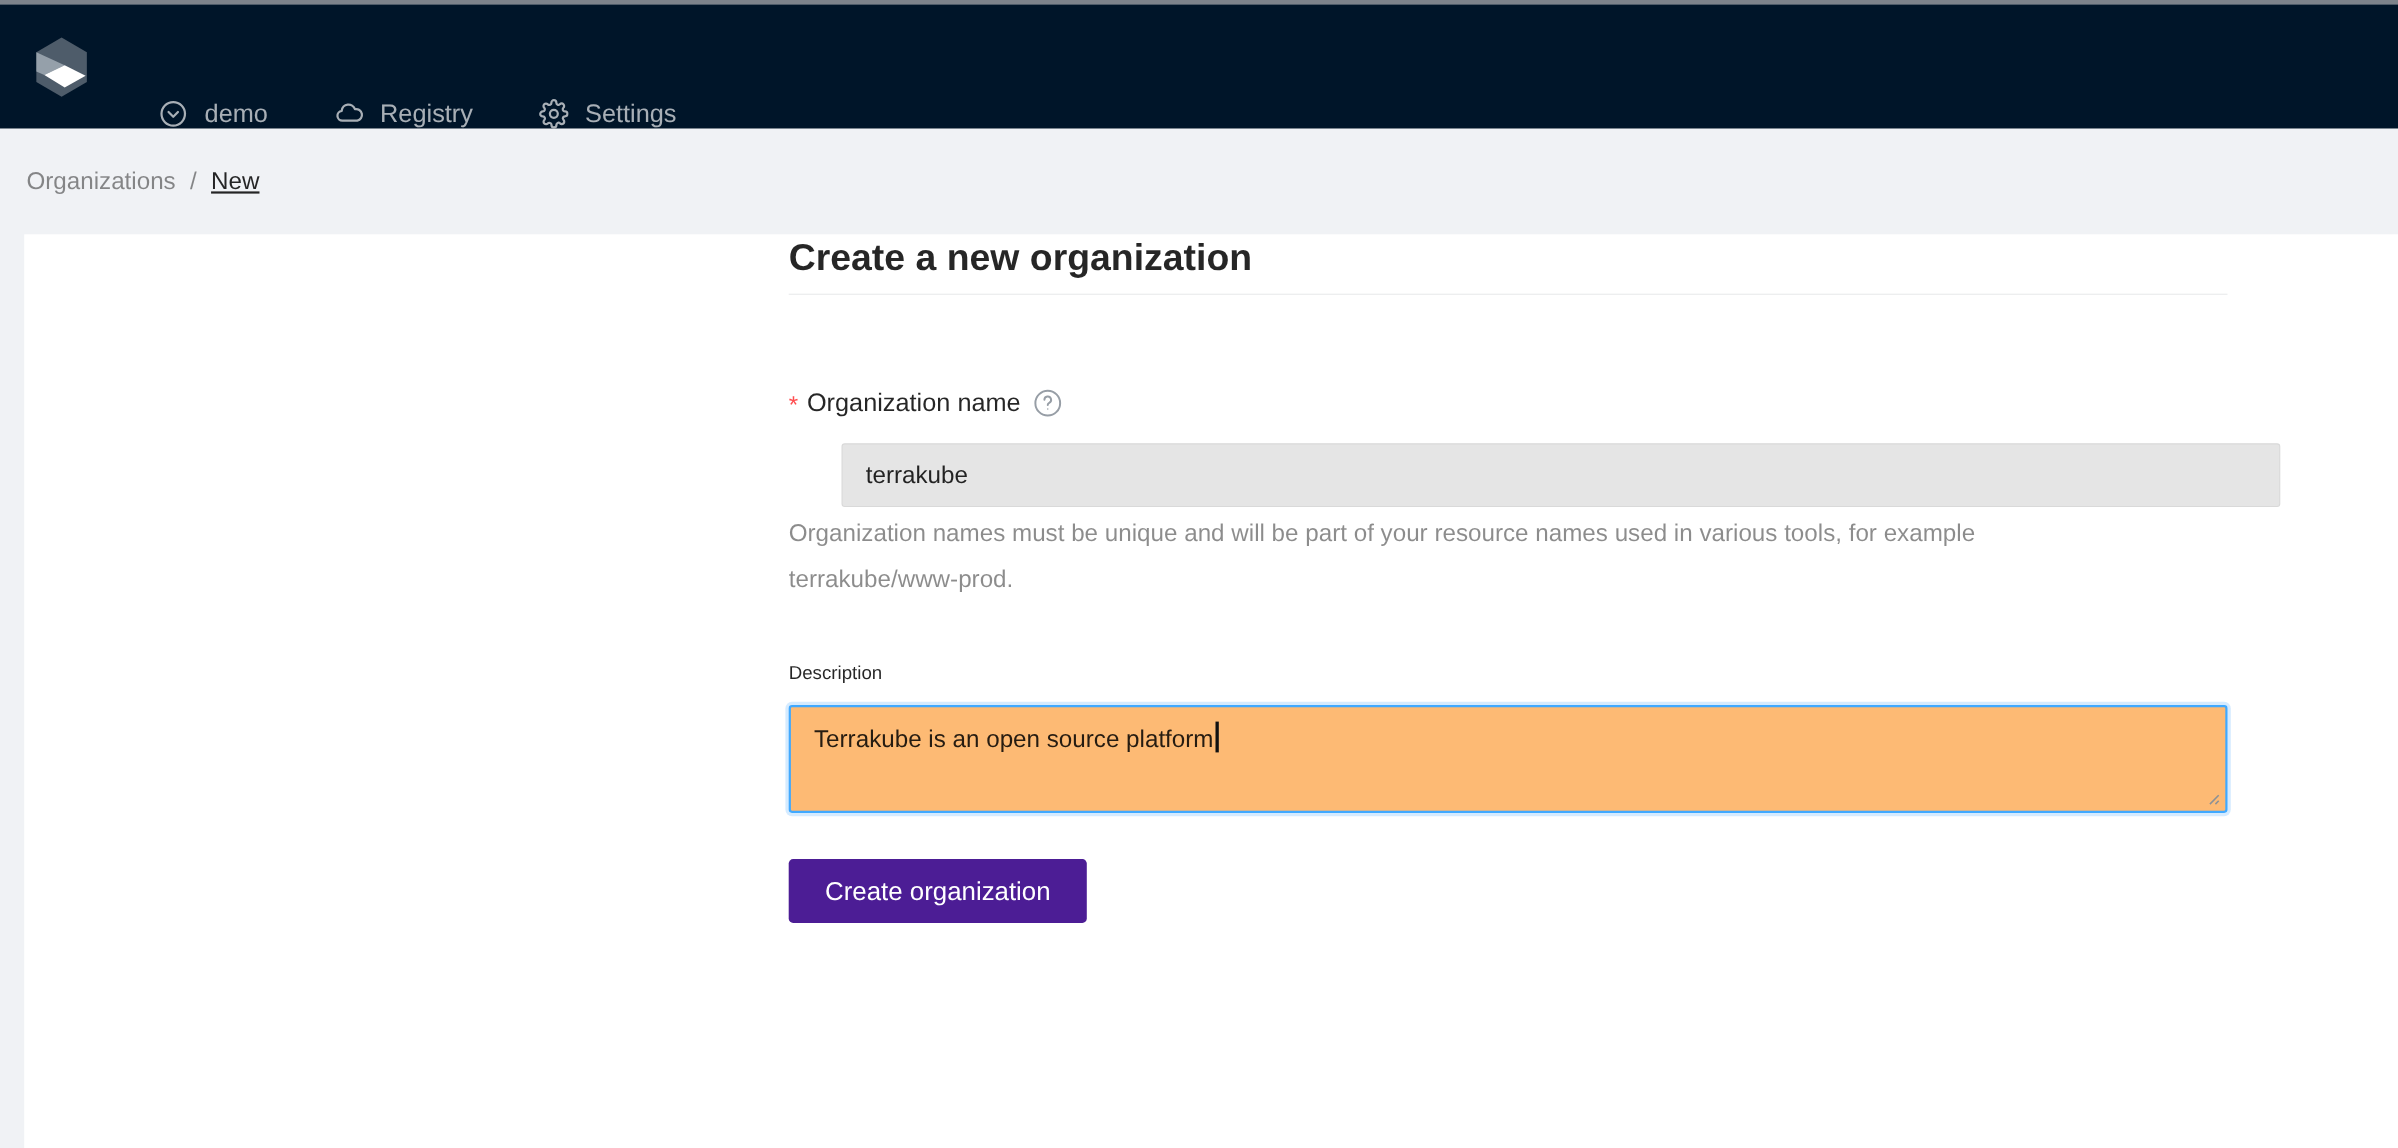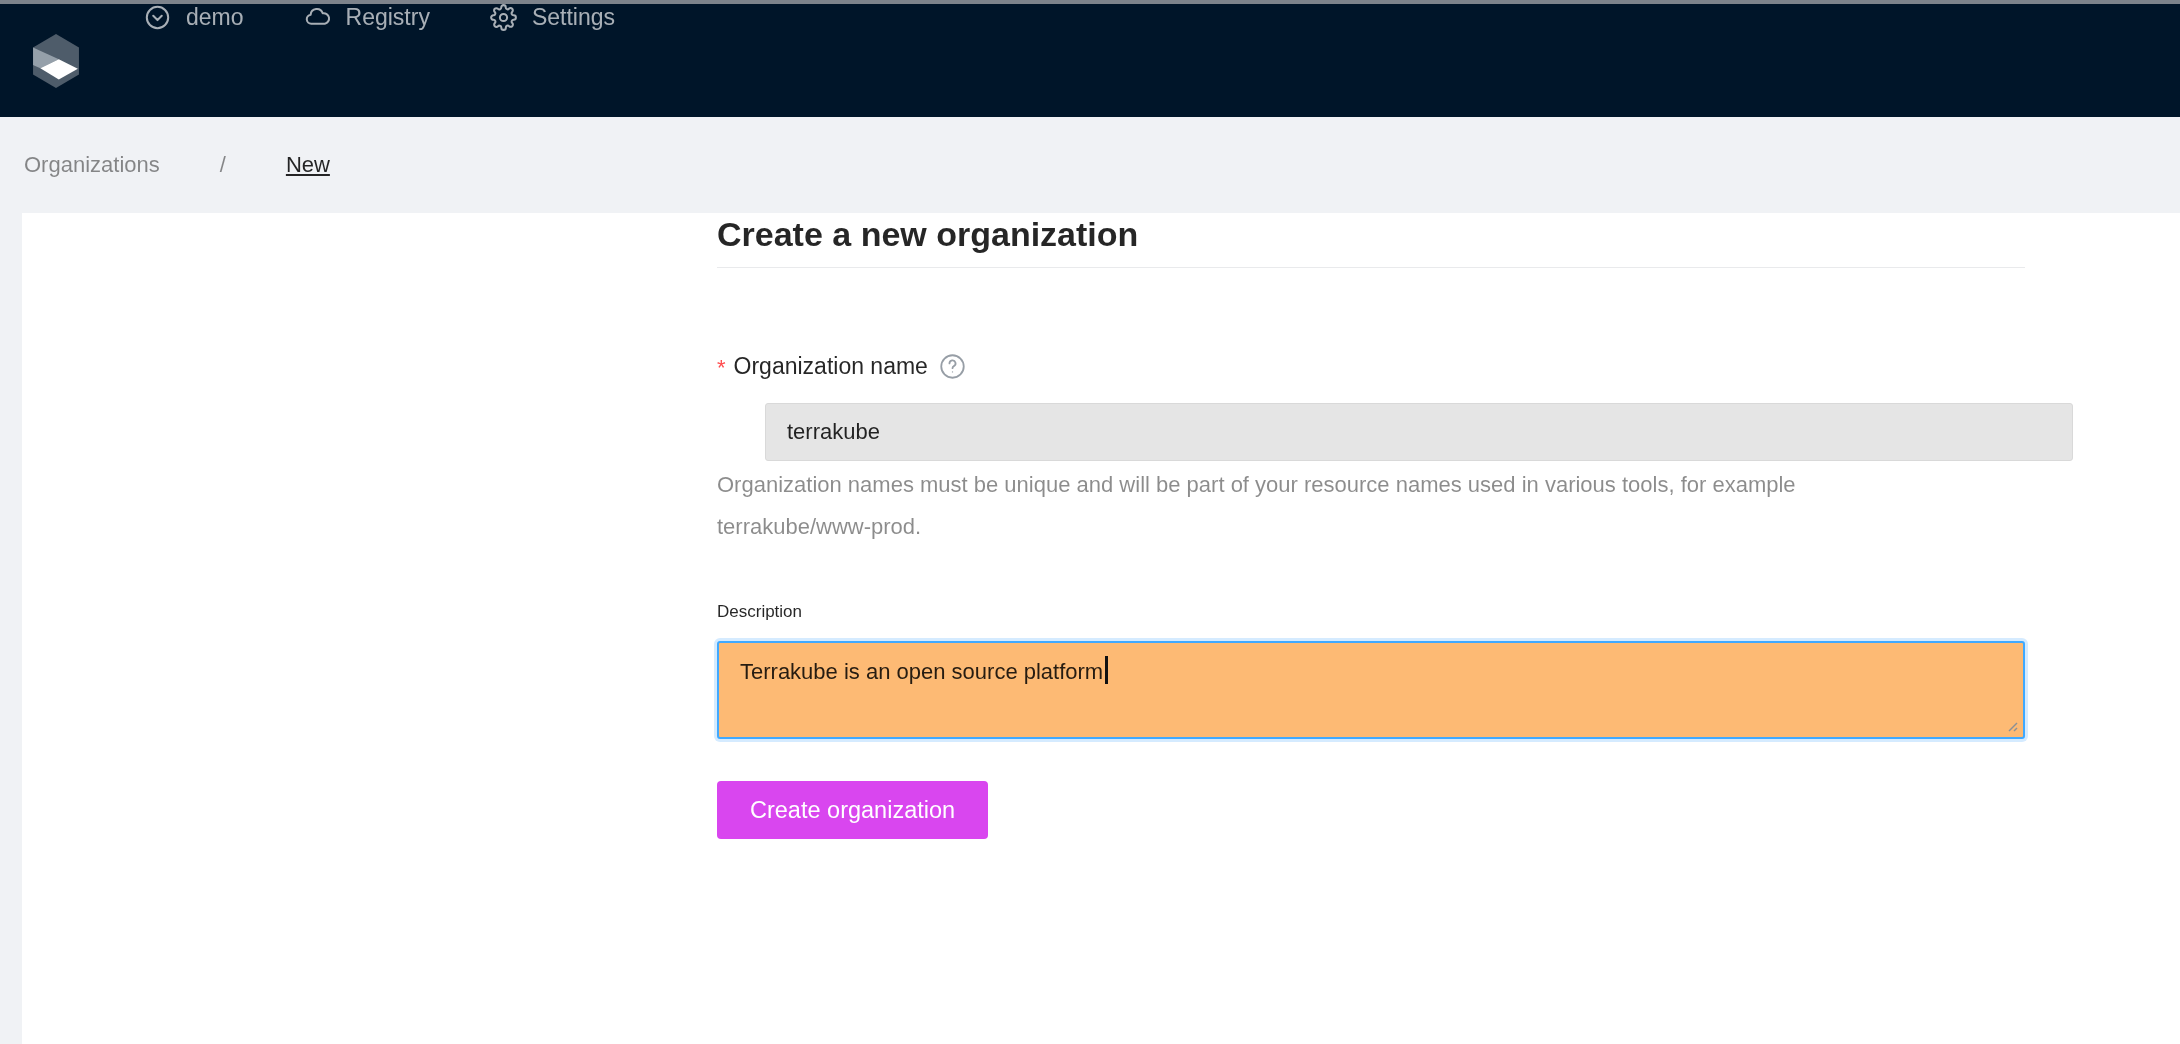--- a/index.html
+++ b/index.html
@@ -15,35 +15,35 @@
   
   .header {
     height:113px; background:#001529;
     display:flex; align-items:stretch;
   }
   .logo-wrap {
     display:flex; align-items:center;
     padding-left:28px; padding-right:30px;
   }
   .logo-wrap svg { width:56px; height:58px; display:block; }
-  .nav-menu { display:flex; align-items:flex-start; }
+  .nav-menu { display:flex; align-items:flex-end; }
   .nav-item {
     display:flex; align-items:center; gap:15px;
     padding:0 30px;
     color:rgba(255,255,255,0.66);
     font-size:23px; cursor:pointer; white-space:nowrap;
   }
   .nav-item.selected { background:#1890ff; color:#ffffff; }
   .nav-item svg { width:27px; height:27px; display:block; flex:none; }
 
   
   .breadcrumb-bar {
     height:96px; background:#f0f2f5;
     display:flex; align-items:center;
-    padding-left:24px; font-size:22px;gap:47px;
+    padding-left:24px; font-size:22px;
   }
   .crumb-parent { color:rgba(0,0,0,0.45); cursor:pointer; }
   .crumb-sep { color:rgba(0,0,0,0.45); margin:0 13px; }
   .crumb-current { color:rgba(0,0,0,0.85);text-decoration:underline; }
 
   
   .card {
     margin-left:22px; background:#ffffff;
     height:831px; overflow:hidden;
   }
@@ -90,21 +90,21 @@
   .caret {
     display:inline-block; width:3px; height:28px;
     background:#111; vertical-align:text-bottom; margin-left:2px;
   }
   .resize-handle {
     position:absolute; right:3px; bottom:3px;
     width:16px; height:16px;
   }
   .submit-btn {
     margin-top:42px; height:58px; padding:0 33px;
-    background:#d946ef; border:none; border-radius:4px;
+    background:#4c1d95; border:none; border-radius:4px;
     color:#ffffff; font-size:23.5px;
     font-family:"Liberation Sans", sans-serif;
     cursor:pointer; display:inline-block;
   }
 </style>
 </head>
 <body>
 
 <div class="top-strip"></div>
 

